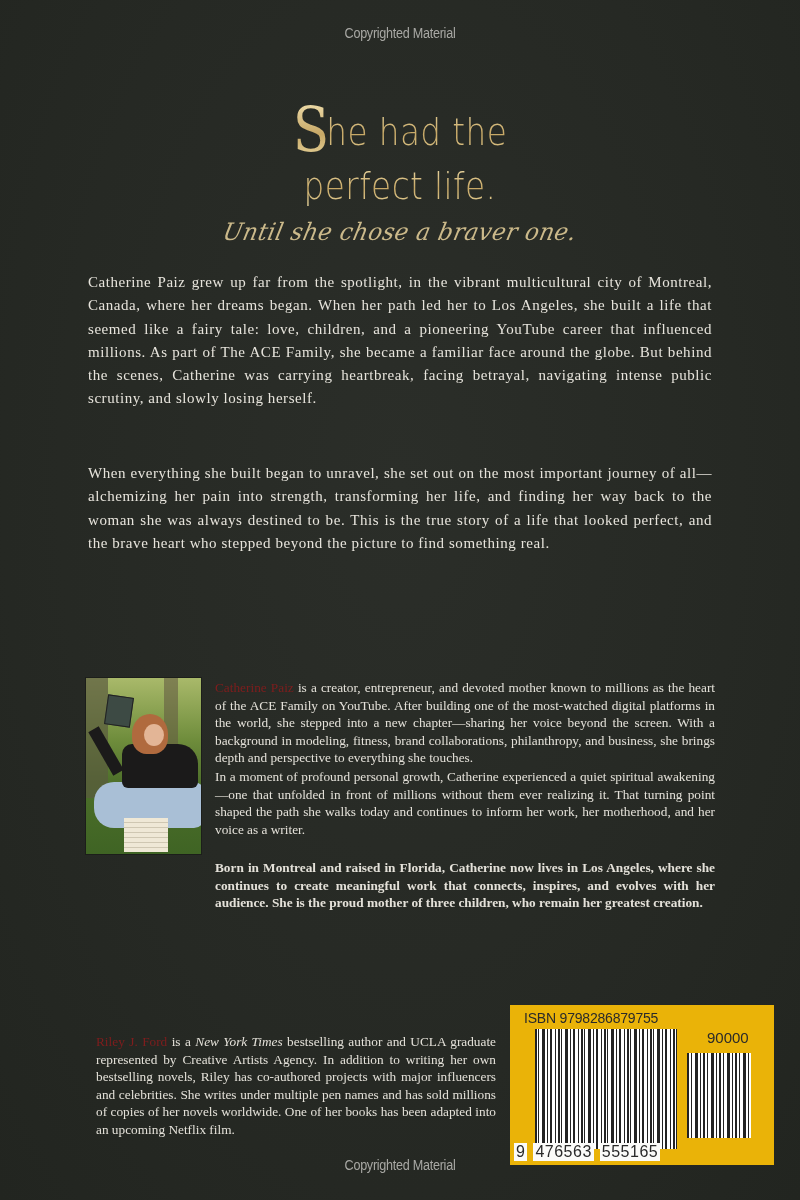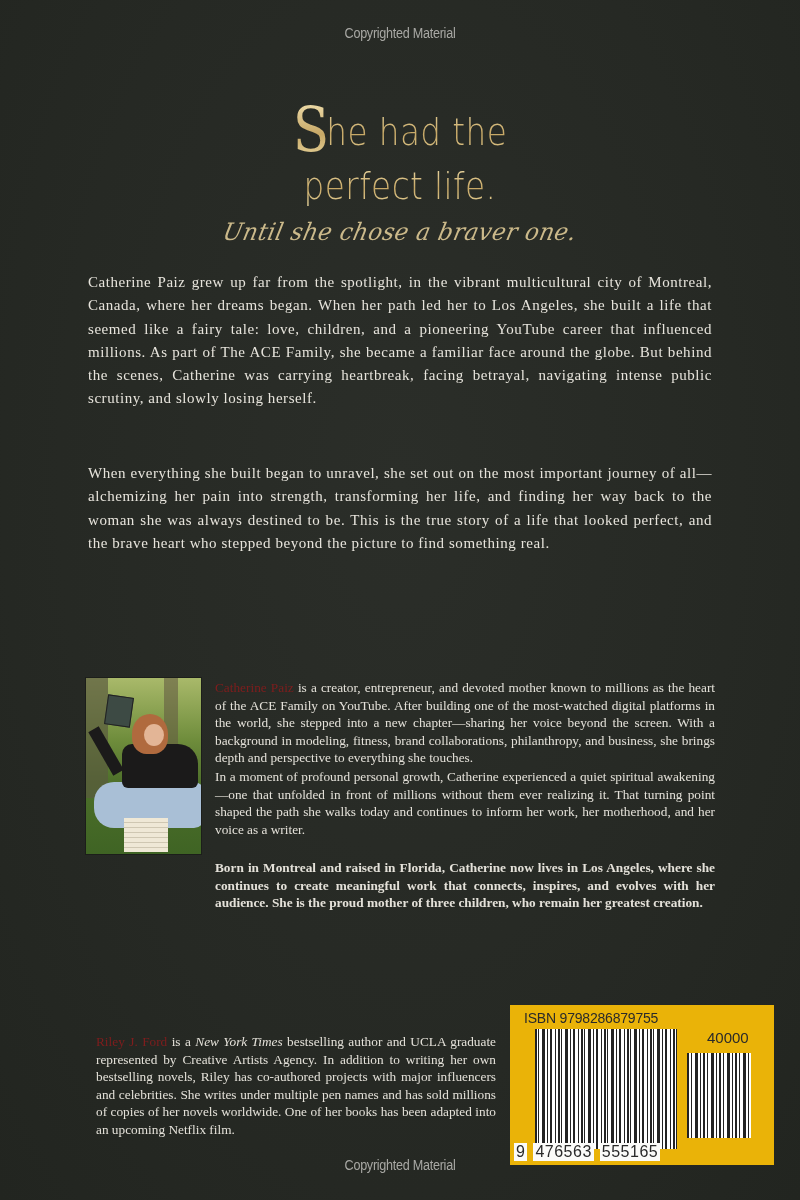--- a/index.html
+++ b/index.html
@@ -135,21 +135,21 @@
 
 <p class="bio bio-1"><span class="name-gold">Catherine Paiz</span><span> is a creator, entrepreneur, and devoted mother known to millions as the heart of the ACE Family on YouTube. After building one of the most-watched digital platforms in the world, she stepped into a new chapter—sharing her voice beyond the screen. With a background in modeling, fitness, brand collaborations, philanthropy, and business, she brings depth and perspective to everything she touches.</span></p>
 <p class="bio bio-2">In a moment of profound personal growth, Catherine experienced a quiet spiritual awakening—one that unfolded in front of millions without them ever realizing it. That turning point shaped the path she walks today and continues to inform her work, her motherhood, and her voice as a writer.</p>
 <p class="bio bio-3">Born in Montreal and raised in Florida, Catherine now lives in Los Angeles, where she continues to create meaningful work that connects, inspires, and evolves with her audience. She is the proud mother of three children, who remain her greatest creation.</p>
 
 <p class="coauthor"><span class="name-gold">Riley J. Ford</span><span> is a </span><i>New York Times</i><span> bestselling author and UCLA graduate represented by Creative Artists Agency. In addition to writing her own bestselling novels, Riley has co-authored projects with major influencers and celebrities. She writes under multiple pen names and has sold millions of copies of her novels worldwide. One of her books has been adapted into an upcoming Netflix film.</span></p>
 
 <div class="barcode-box">
   <div class="isbn-label">ISBN 9798286879755</div>
   <div class="bars-main"></div>
-  <div class="price-code">40000</div>
+  <div class="price-code">90000</div>
   <div class="bars-addon"></div>
   <div class="digits-row">
     <span>9</span>
     <span>476563</span>
     <span>555165</span>
   </div>
 </div>
 
 <div class="watermark wm-bottom">Copyrighted Material</div>
 

